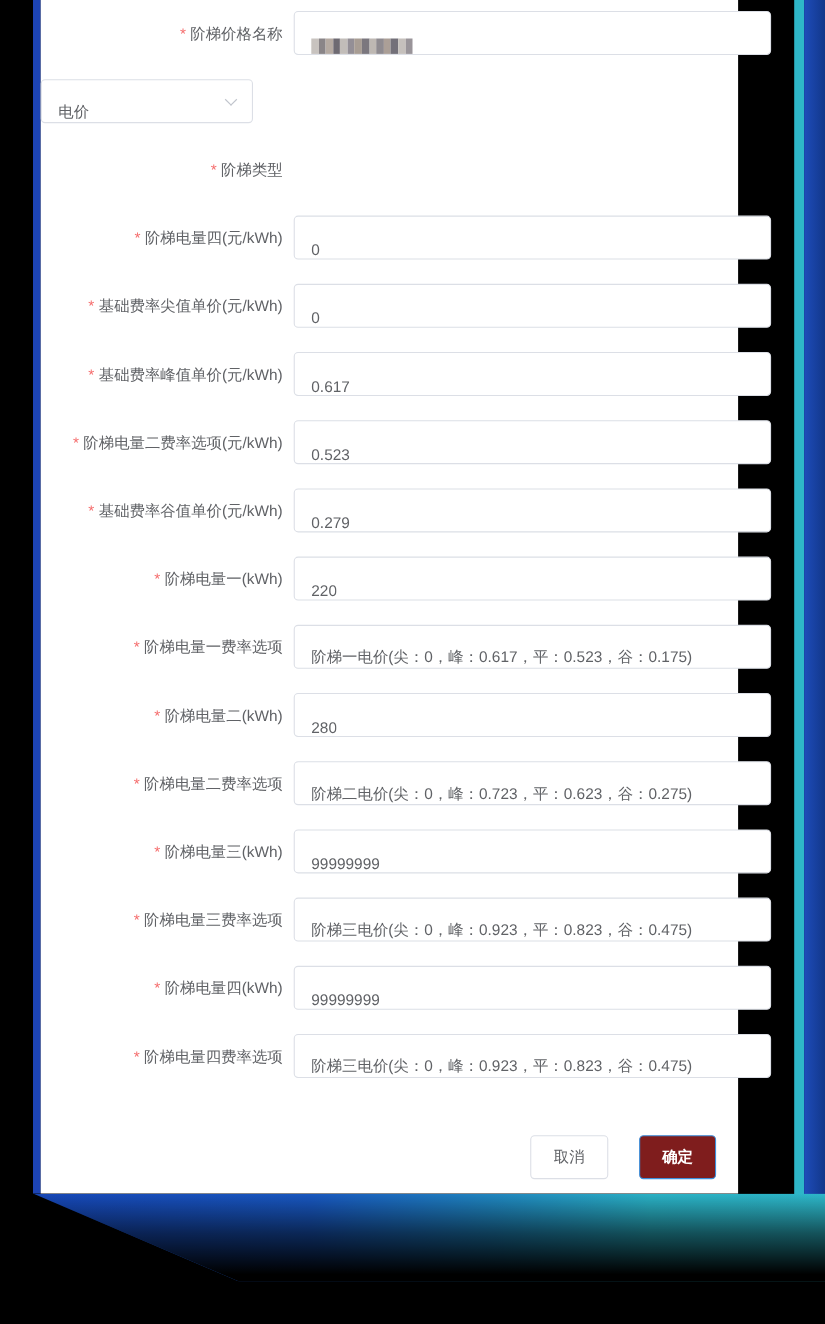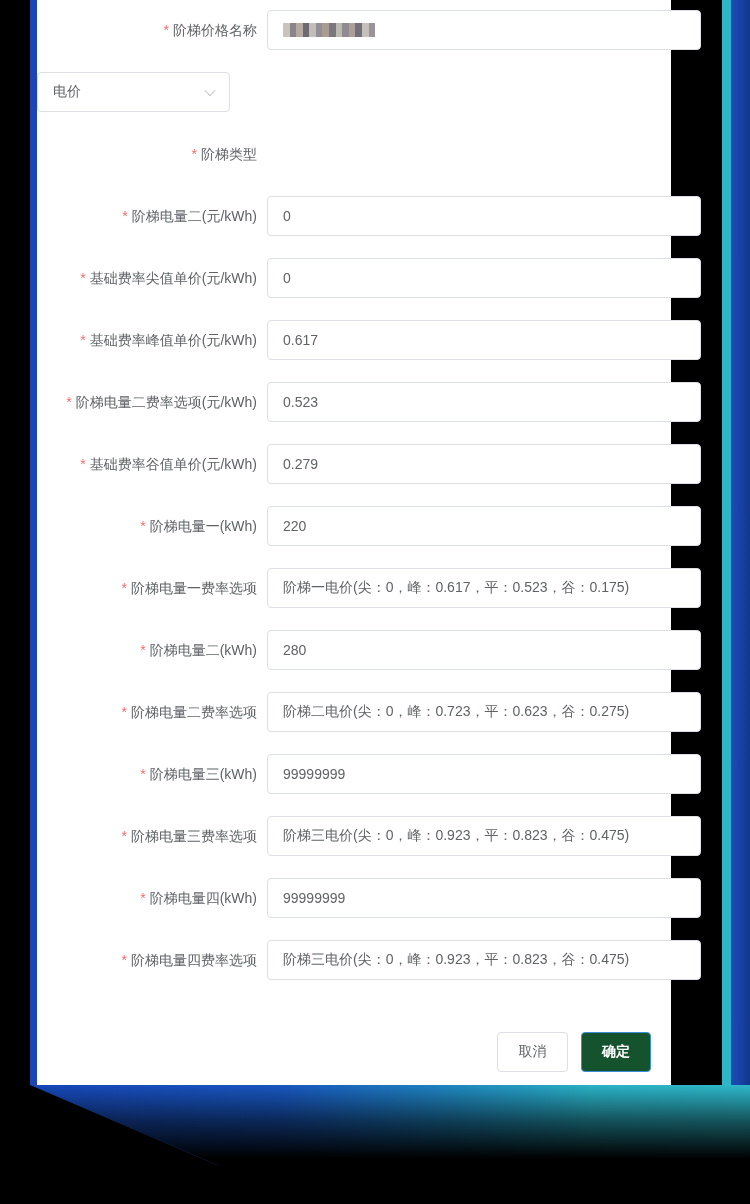--- a/index.html
+++ b/index.html
@@ -34,21 +34,21 @@
   .form-label {
     width: 220px; margin-right: 10px; flex: none;
     text-align: right; font-size: 14px; color: #606266;
     line-height: 40px; white-space: nowrap;
   }
   .req { color: #f56c6c; margin-right: 4px; font-size: 14px; }
   .control-slot { flex: none; }
 
   .input-box, .select-box {
     height: 40px; border: 1px solid #dcdfe6; border-radius: 4px;
-    background: #fff; display: flex; align-items: center;
+    background: #fff; display: flex; align-items: flex-end;
     padding-left: 15px; font-size: 14px; color: #606266;
   }
   .input-box { width: 434px; }
   .select-box { width: 193px; position: relative; cursor: pointer; }
   .input-value, .select-value { white-space: nowrap; overflow: hidden; }
 
   .chevron-down-icon {
     position: absolute; right: 14px; top: 15px;
     width: 9px; height: 9px; display: inline-block;
   }
@@ -57,28 +57,28 @@
     width: 7px; height: 7px;
     border-right: 1.4px solid #c0c4cc; border-bottom: 1.4px solid #c0c4cc;
     transform: rotate(45deg) translate(-1px, -1px);
   }
 
   
   .mosaic { display: flex; width: 92px; height: 14px; }
   .mosaic span { flex: 1; }
 
   
-  .footer { display: flex; justify-content: flex-end; gap: 13px; margin-top: 52px; padding-right: 20px; }
+  .footer { display: flex; justify-content: flex-end; margin-top: 52px; padding-right: 20px; }
   .btn {
     height: 40px; border-radius: 4px; font-size: 14px;
     display: flex; align-items: center; justify-content: center;
     cursor: pointer; user-select: none;
   }
   .btn-cancel { width: 71px; background: #fff; border: 1px solid #dcdfe6; color: #606266; }
-  .btn-confirm { width: 70px; background: #14532d; border: 1px solid #3d8fdb; color: #fff; font-weight: bold; }
+  .btn-confirm { width: 70px; background: #7f1d1d; border: 1px solid #3d8fdb; color: #fff; font-weight: bold; margin-left: 28px; }
 </style>
 </head>
 <body>
 
 <div class="scene">
   <div class="edge-left-blue"></div>
   <div class="edge-right-teal"></div>
   <div class="edge-right-blue"></div>
   <div class="glow"></div>
 
@@ -115,21 +115,21 @@
               <span class="chevron-down-icon"></span>
             </div>
           </div>
   </div>
 
   <div class="form-row">
     <label class="form-label"><span class="req">*</span><span class="label-text">阶梯类型</span></label>
   </div>
 
   <div class="form-row">
-    <label class="form-label"><span class="req">*</span><span class="label-text">阶梯电量二(元/kWh)</span></label>
+    <label class="form-label"><span class="req">*</span><span class="label-text">阶梯电量四(元/kWh)</span></label>
     <div class="control-slot">
             <div class="input-box">
               <span class="input-value">0</span>
             </div>
           </div>
   </div>
 
   <div class="form-row">
     <label class="form-label"><span class="req">*</span><span class="label-text">基础费率尖值单价(元/kWh)</span></label>
     <div class="control-slot">

